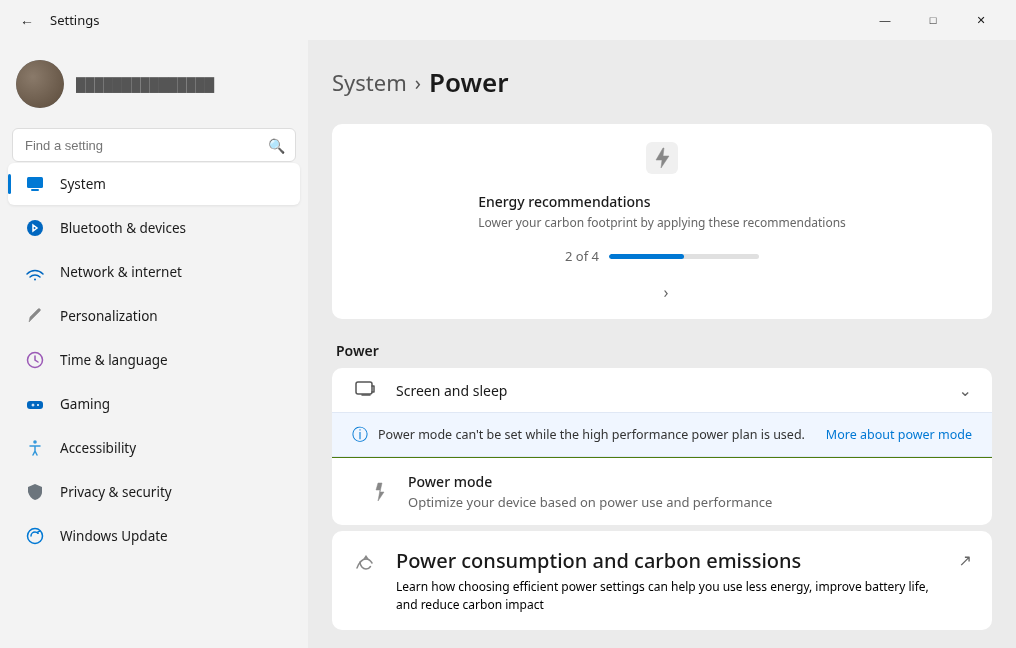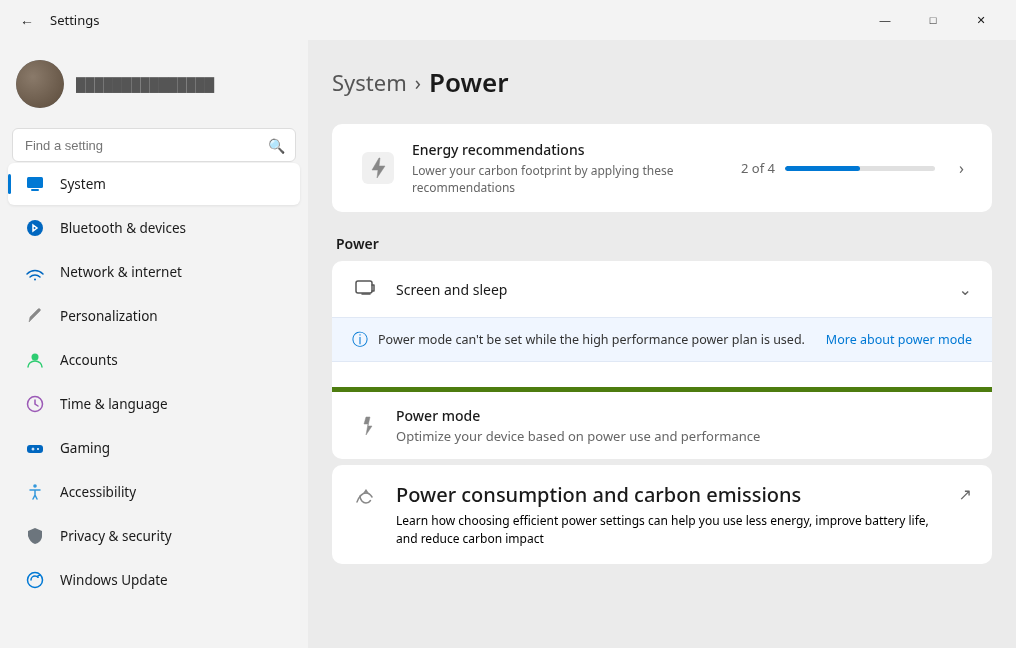--- a/index.html
+++ b/index.html
@@ -200,22 +200,23 @@
     .card {
       background: white;
       border-radius: 10px;
       margin-bottom: 6px;
       overflow: hidden;
     }
 
     .energy-card {
       display: flex;
       align-items: center;
-      padding: 16px 28px;
+      padding: 16px 9px;
       gap: 16px;
+      flex-direction: column;
     }
     .energy-icon {
       width: 36px;
       height: 36px;
       display: flex;
       align-items: center;
       justify-content: center;
       flex-shrink: 0;
     }
     .energy-text { flex: 1; }
@@ -268,21 +269,21 @@
     .power-section {
       background: white;
       border-radius: 10px;
       overflow: hidden;
       margin-bottom: 6px;
     }
 
     .screen-sleep-row {
       display: flex;
       align-items: center;
-      padding: 14px 20px;
+      padding: 8px 20px;
       gap: 16px;
       cursor: pointer;
     }
     .ss-icon {
       width: 28px;
       height: 28px;
       display: flex;
       align-items: center;
       justify-content: center;
       flex-shrink: 0;
@@ -318,24 +319,23 @@
       color: #0078d4;
       cursor: pointer;
       text-decoration: none;
       white-space: nowrap;
       flex-shrink: 0;
     }
 
     .power-mode-row {
       display: flex;
       align-items: center;
-      padding: 14px 20px;
+      padding: 14px 32px;
       gap: 16px;
-      border-top: 5px solid #4d7c0f;
-      margin-top: 25px;
+      border-top: 1px solid #4d7c0f;
     }
     .pm-icon {
       width: 28px;
       height: 28px;
       display: flex;
       align-items: center;
       justify-content: center;
       flex-shrink: 0;
     }
     .pm-text { flex: 1; }
@@ -458,29 +458,20 @@
     <div class="nav-item">
       <div class="nav-icon">
         <svg class="icon-svg" viewBox="0 0 20 20" fill="none">
           <path d="M4 16l3-3 8-8a1.4 1.4 0 00-2-2L5 11l-1 5z" fill="#888" stroke="#888" stroke-width="0.5"></path>
         </svg>
       </div>
       <span>Personalization</span>
     </div>
 
 
-    <div class="nav-item">
-      <div class="nav-icon">
-        <svg class="icon-svg" viewBox="0 0 20 20" fill="none">
-          <circle cx="10" cy="7" r="3.5" fill="#2ecc71"></circle>
-          <path d="M3 17c0-3.3 3.1-6 7-6s7 2.7 7 6" stroke="#2ecc71" stroke-width="1.5" stroke-linecap="round"></path>
-        </svg>
-      </div>
-      <span>Accounts</span>
-    </div>
 
     <div class="nav-item">
       <div class="nav-icon">
         <svg class="icon-svg" viewBox="0 0 20 20" fill="none">
           <circle cx="10" cy="10" r="7.5" stroke="#9b59b6" stroke-width="1.5"></circle>
           <path d="M10 6v4l3 2" stroke="#9b59b6" stroke-width="1.5" stroke-linecap="round"></path>
         </svg>
       </div>
       <span>Time &amp; language</span>
     </div>

